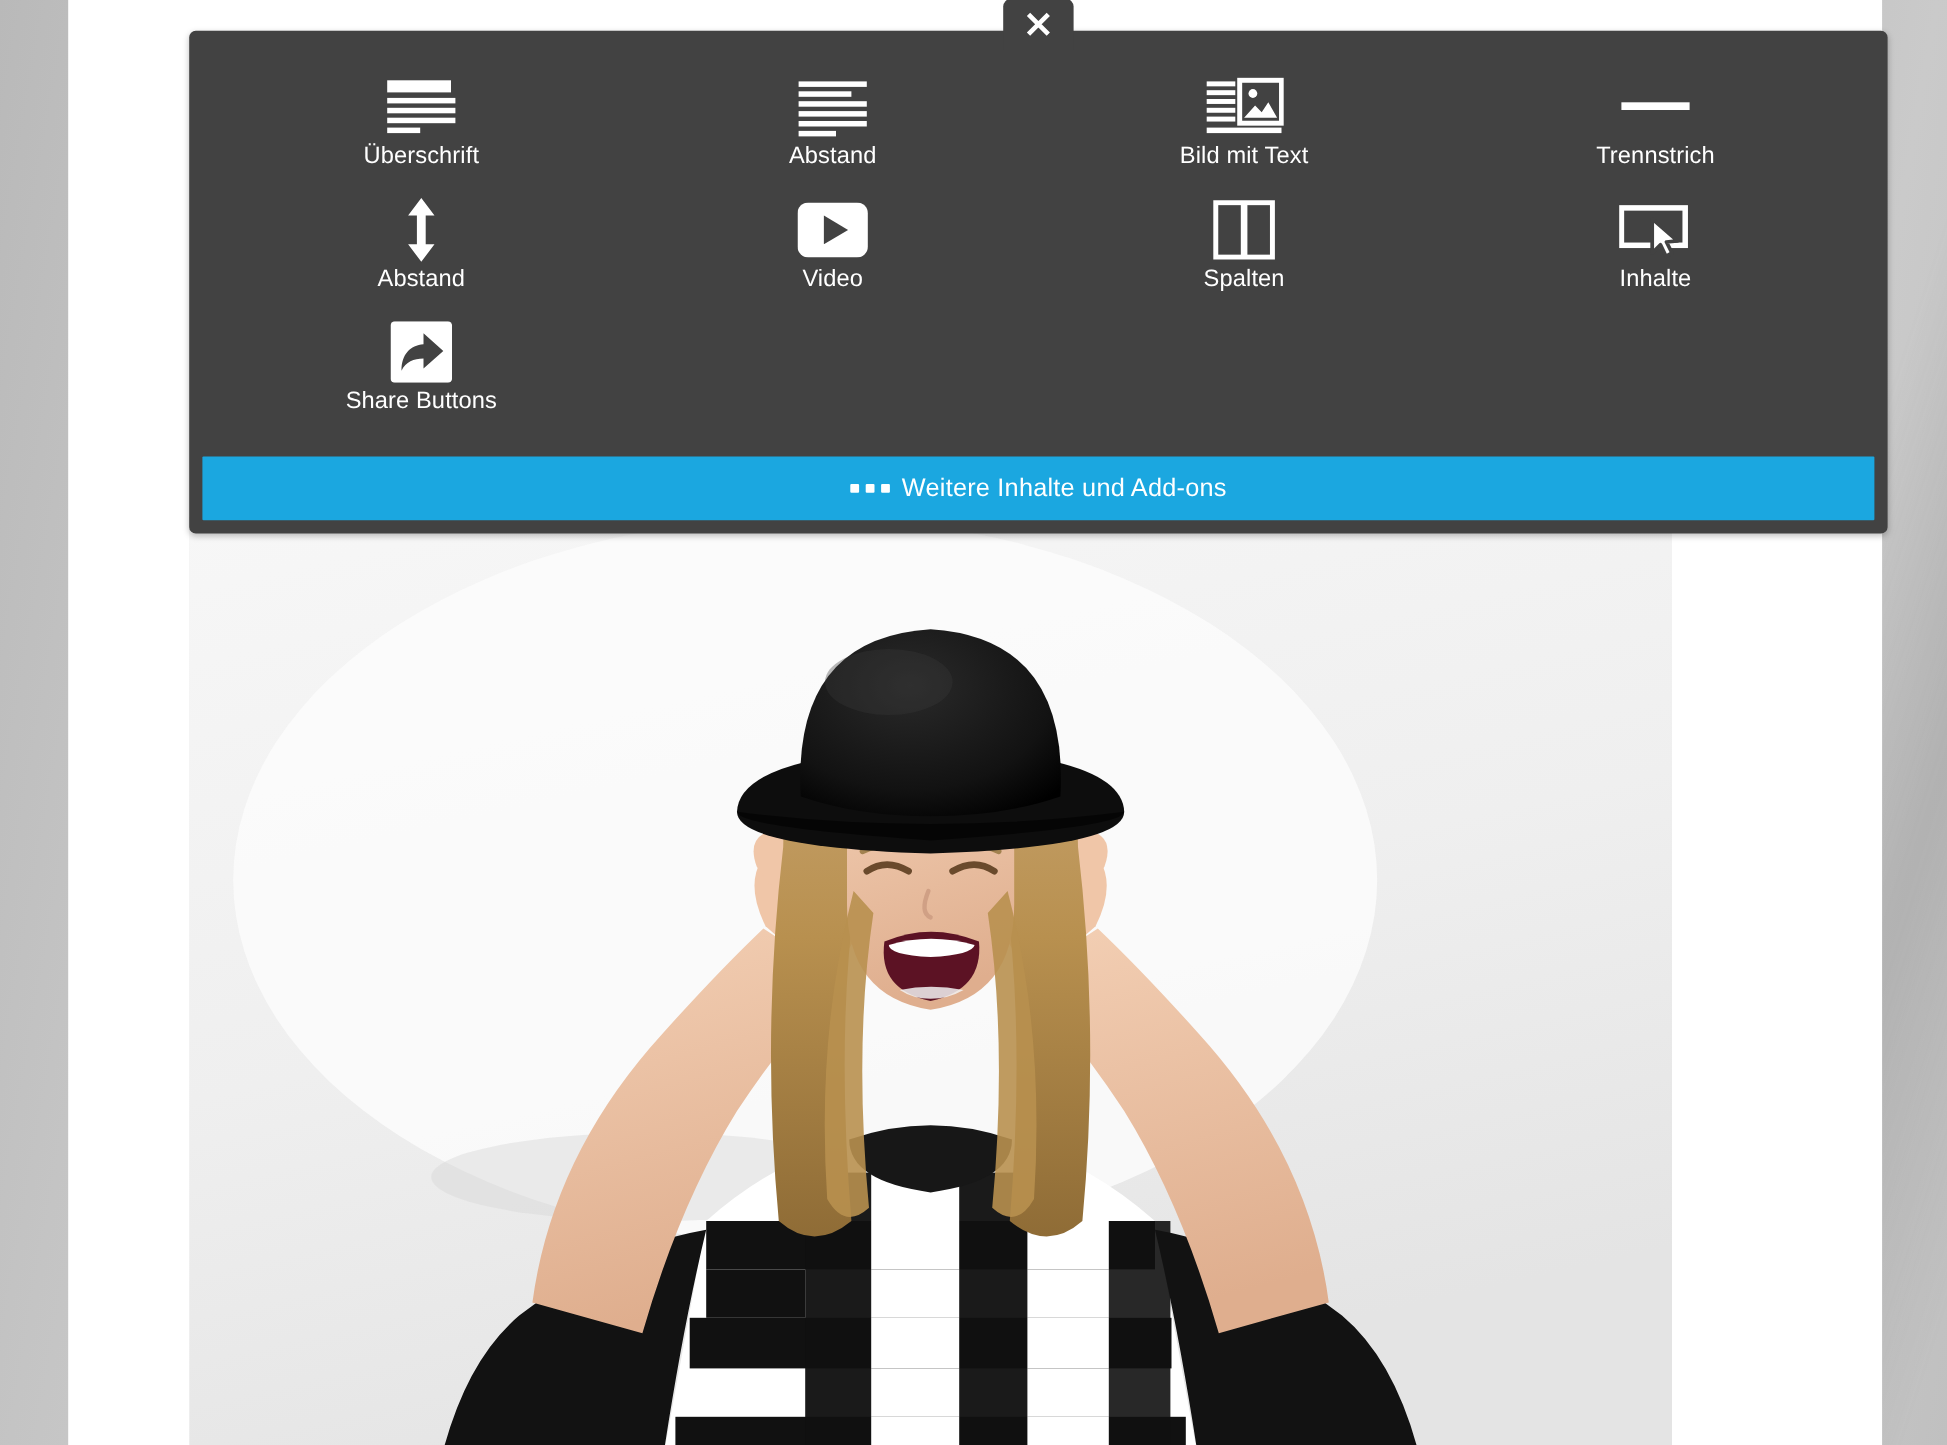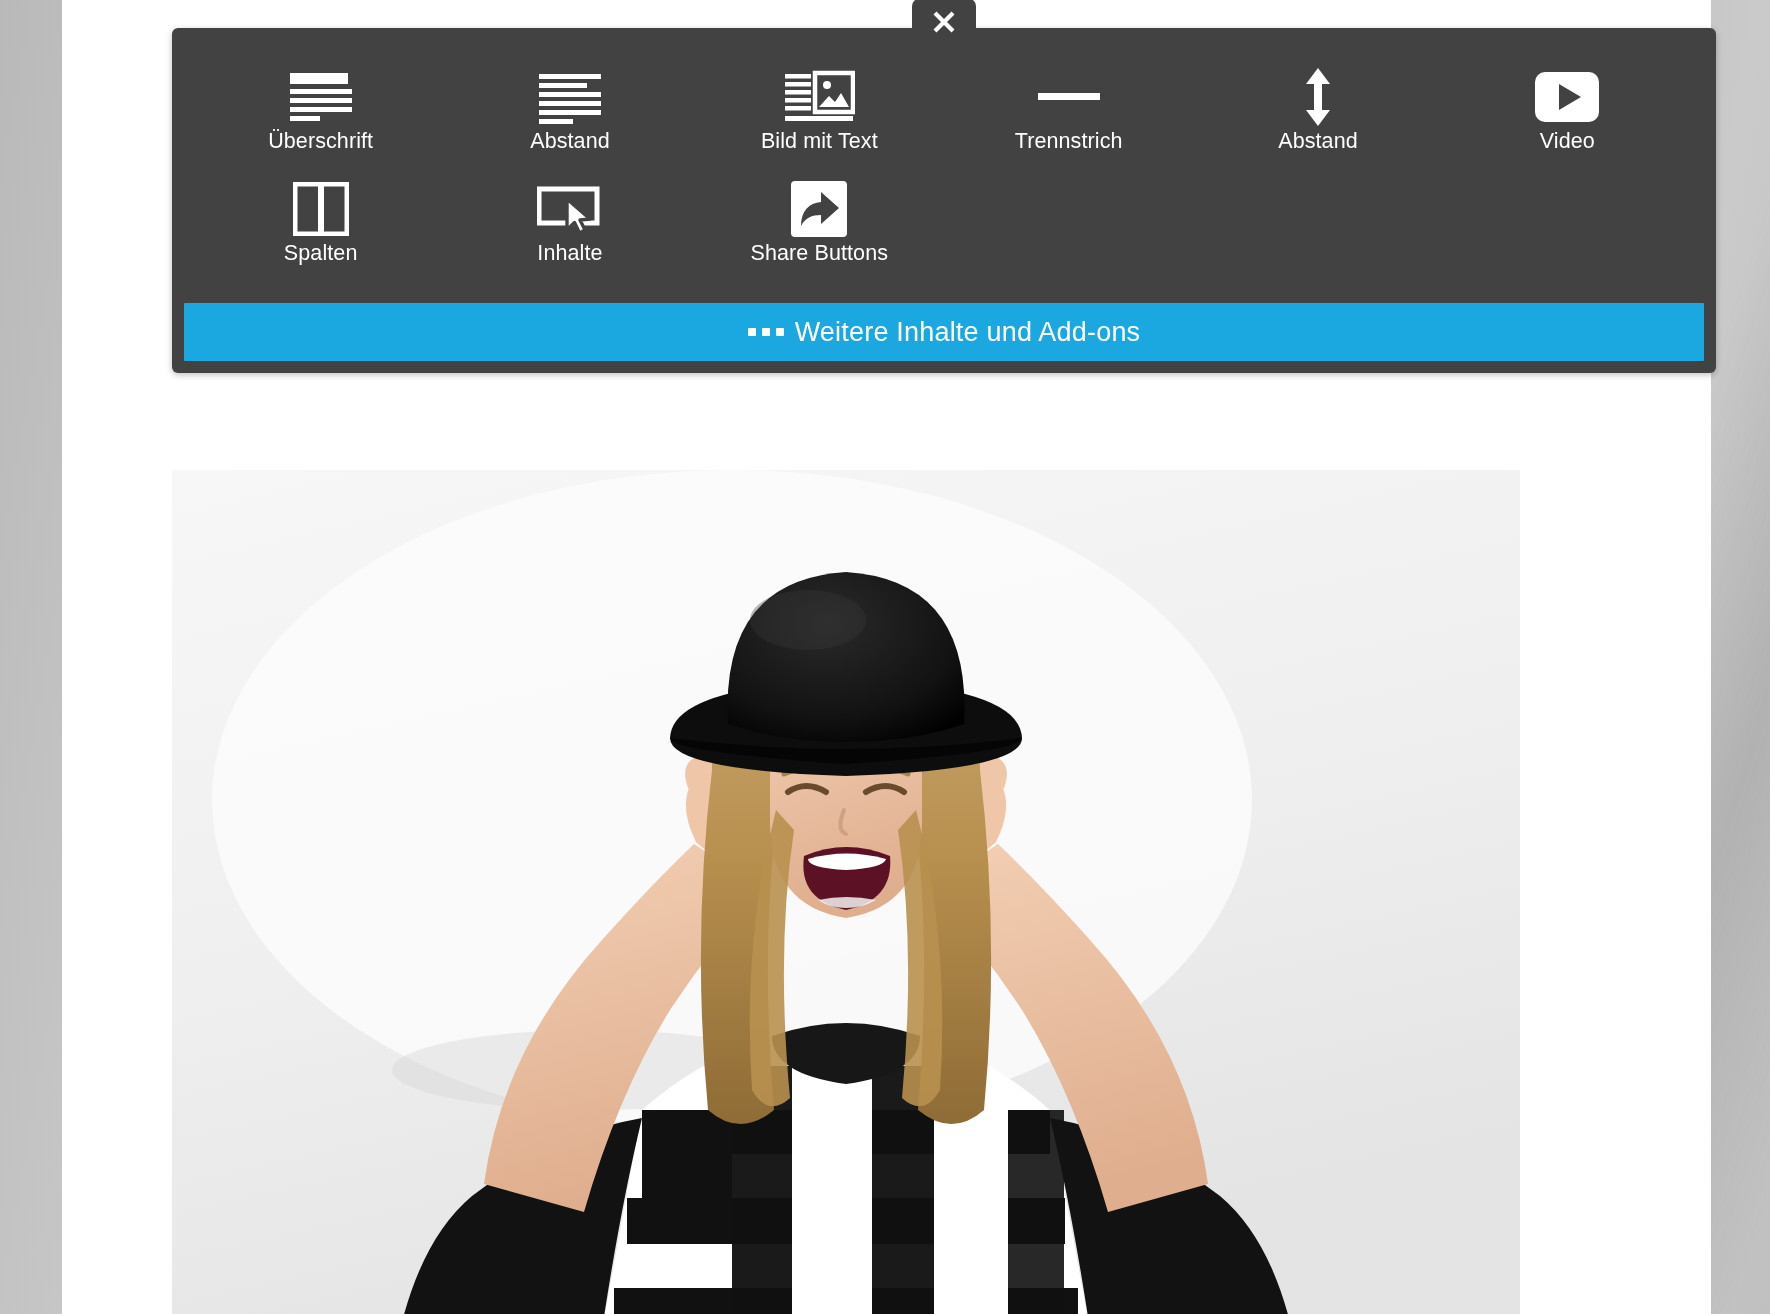--- a/index.html
+++ b/index.html
@@ -77,21 +77,21 @@
     display: flex;
     align-items: flex-start;
     justify-content: center;
     padding-top: 8px;
   }
   #close-tab svg { display: block; }
 
   
   .tile-grid {
     display: grid;
-    grid-template-columns: repeat(6, 1fr);
+    grid-template-columns: repeat(4, 1fr);
     padding: 30px 24px 20px 24px;
     row-gap: 6px;
   }
   .tile {
     display: flex;
     flex-direction: column;
     align-items: center;
     justify-content: flex-start;
     padding: 8px 4px 10px 4px;
     cursor: pointer;
@@ -132,21 +132,21 @@
   }
   #addons-bar .dots i {
     display: block;
     width: 8px;
     height: 8px;
     background: #ffffff;
     border-radius: 1px;
   }
   #addons-label {
     color: #ffffff;
-    font-size: 27px;
+    font-size: 23px;
     letter-spacing: .2px;
   }
 
   
   #hero-photo {
     position: absolute;
     left: 110px;
     top: 470px;
     width: 1348px;
     height: 860px;

